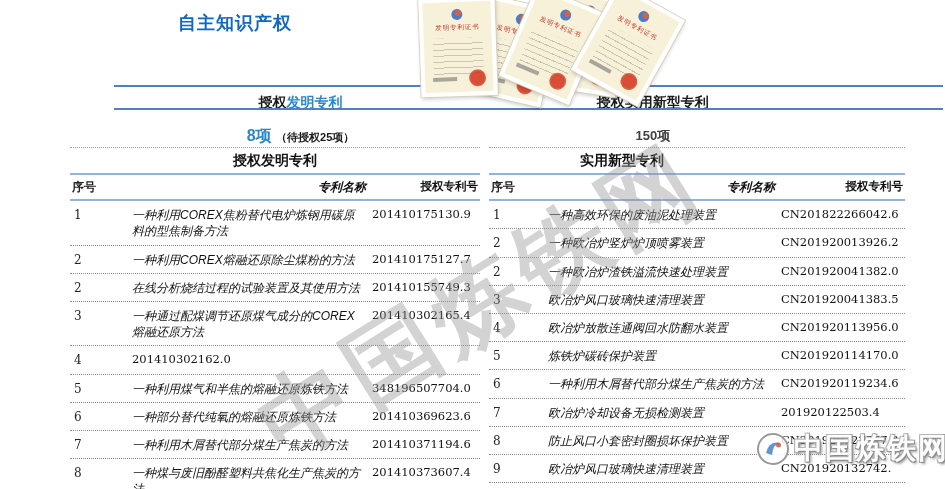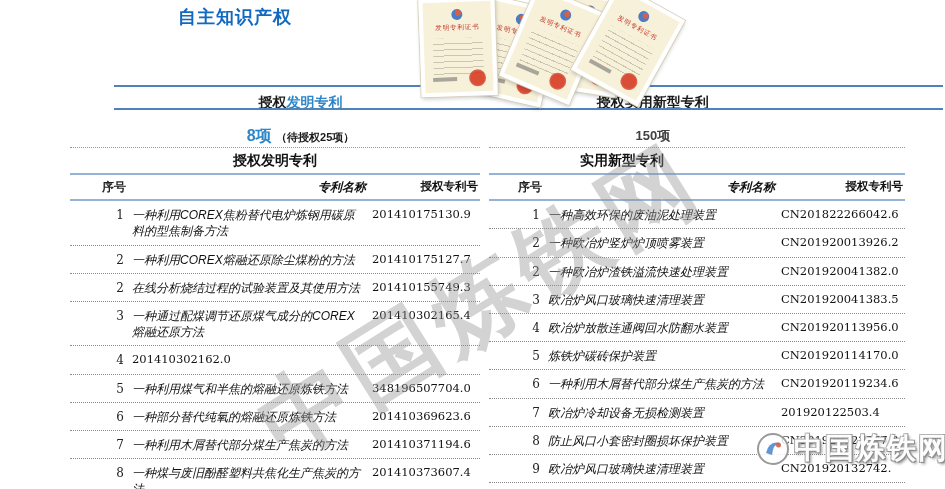--- a/index.html
+++ b/index.html
@@ -7,21 +7,21 @@
     --table-rule:#95b3d7; --seal-red:#c0392b;
   }
   *{margin:0;padding:0;box-sizing:border-box;}
   html,body{background:#e8e8e8;}
   #page{
     position:relative;width:945px;height:489px;background:#ffffff;
     overflow:hidden;font-family:"Liberation Sans",sans-serif;color:#222;
   }
   
   .page-title{
-    position:absolute;left:178px;top:5px;font-size:18px;font-weight:bold;
+    position:absolute;left:178px;top:11px;font-size:18px;font-weight:bold;
     color:var(--title-blue);letter-spacing:1px;
   }
   
   .certs{position:absolute;left:420px;top:-10px;width:258px;height:102px;}
   .cert{
     position:absolute;width:76px;height:98px;background:#f8f1da;
     border:4px solid #fff;box-shadow:0 0 0 1px #d8d2bf,1px 2px 4px rgba(0,0,0,.22);
   }
   .cert .clogo{
     position:absolute;top:7px;left:50%;transform:translateX(-50%);
@@ -70,21 +70,21 @@
   .trow{display:grid;border-bottom:1px dotted #8a8a8a;}
   .ptable.left  .trow{grid-template-columns:58px 1fr 112px;}
   .ptable.right .trow{grid-template-columns:55px 1fr 128px;}
   .trow.thead{
     border-top:2px solid var(--table-rule);
     border-bottom:2px solid var(--table-rule);
   }
   .thead .tc{font-weight:bold;font-size:13px;text-align:right;font-style:normal;
     font-family:"Liberation Sans",sans-serif;padding:4px 2px;}
   .tc{padding:6px 4px 5px;line-height:1.35;}
-  .tc.c0{text-align:right;font-size:12px;font-family:"DejaVu Serif",serif;}
+  .tc.c0{text-align:left;font-size:12px;font-family:"DejaVu Serif",serif;}
   .tc.c1{font-style:italic;font-size:12px;color:#111;}
   .tc.c2{font-size:11.5px;font-family:"DejaVu Serif",serif;color:#111;}
   .tbody .tdata:last-child{border-bottom:1.5px solid var(--table-rule);}
   
   .watermark-big{
     position:absolute;left:150px;top:240px;width:660px;text-align:center;
     font-size:92px;font-weight:bold;letter-spacing:8px;white-space:nowrap;
     color:rgba(145,145,145,.40);transform:rotate(-32deg);pointer-events:none;z-index:20;
   }
   .site-logo{

